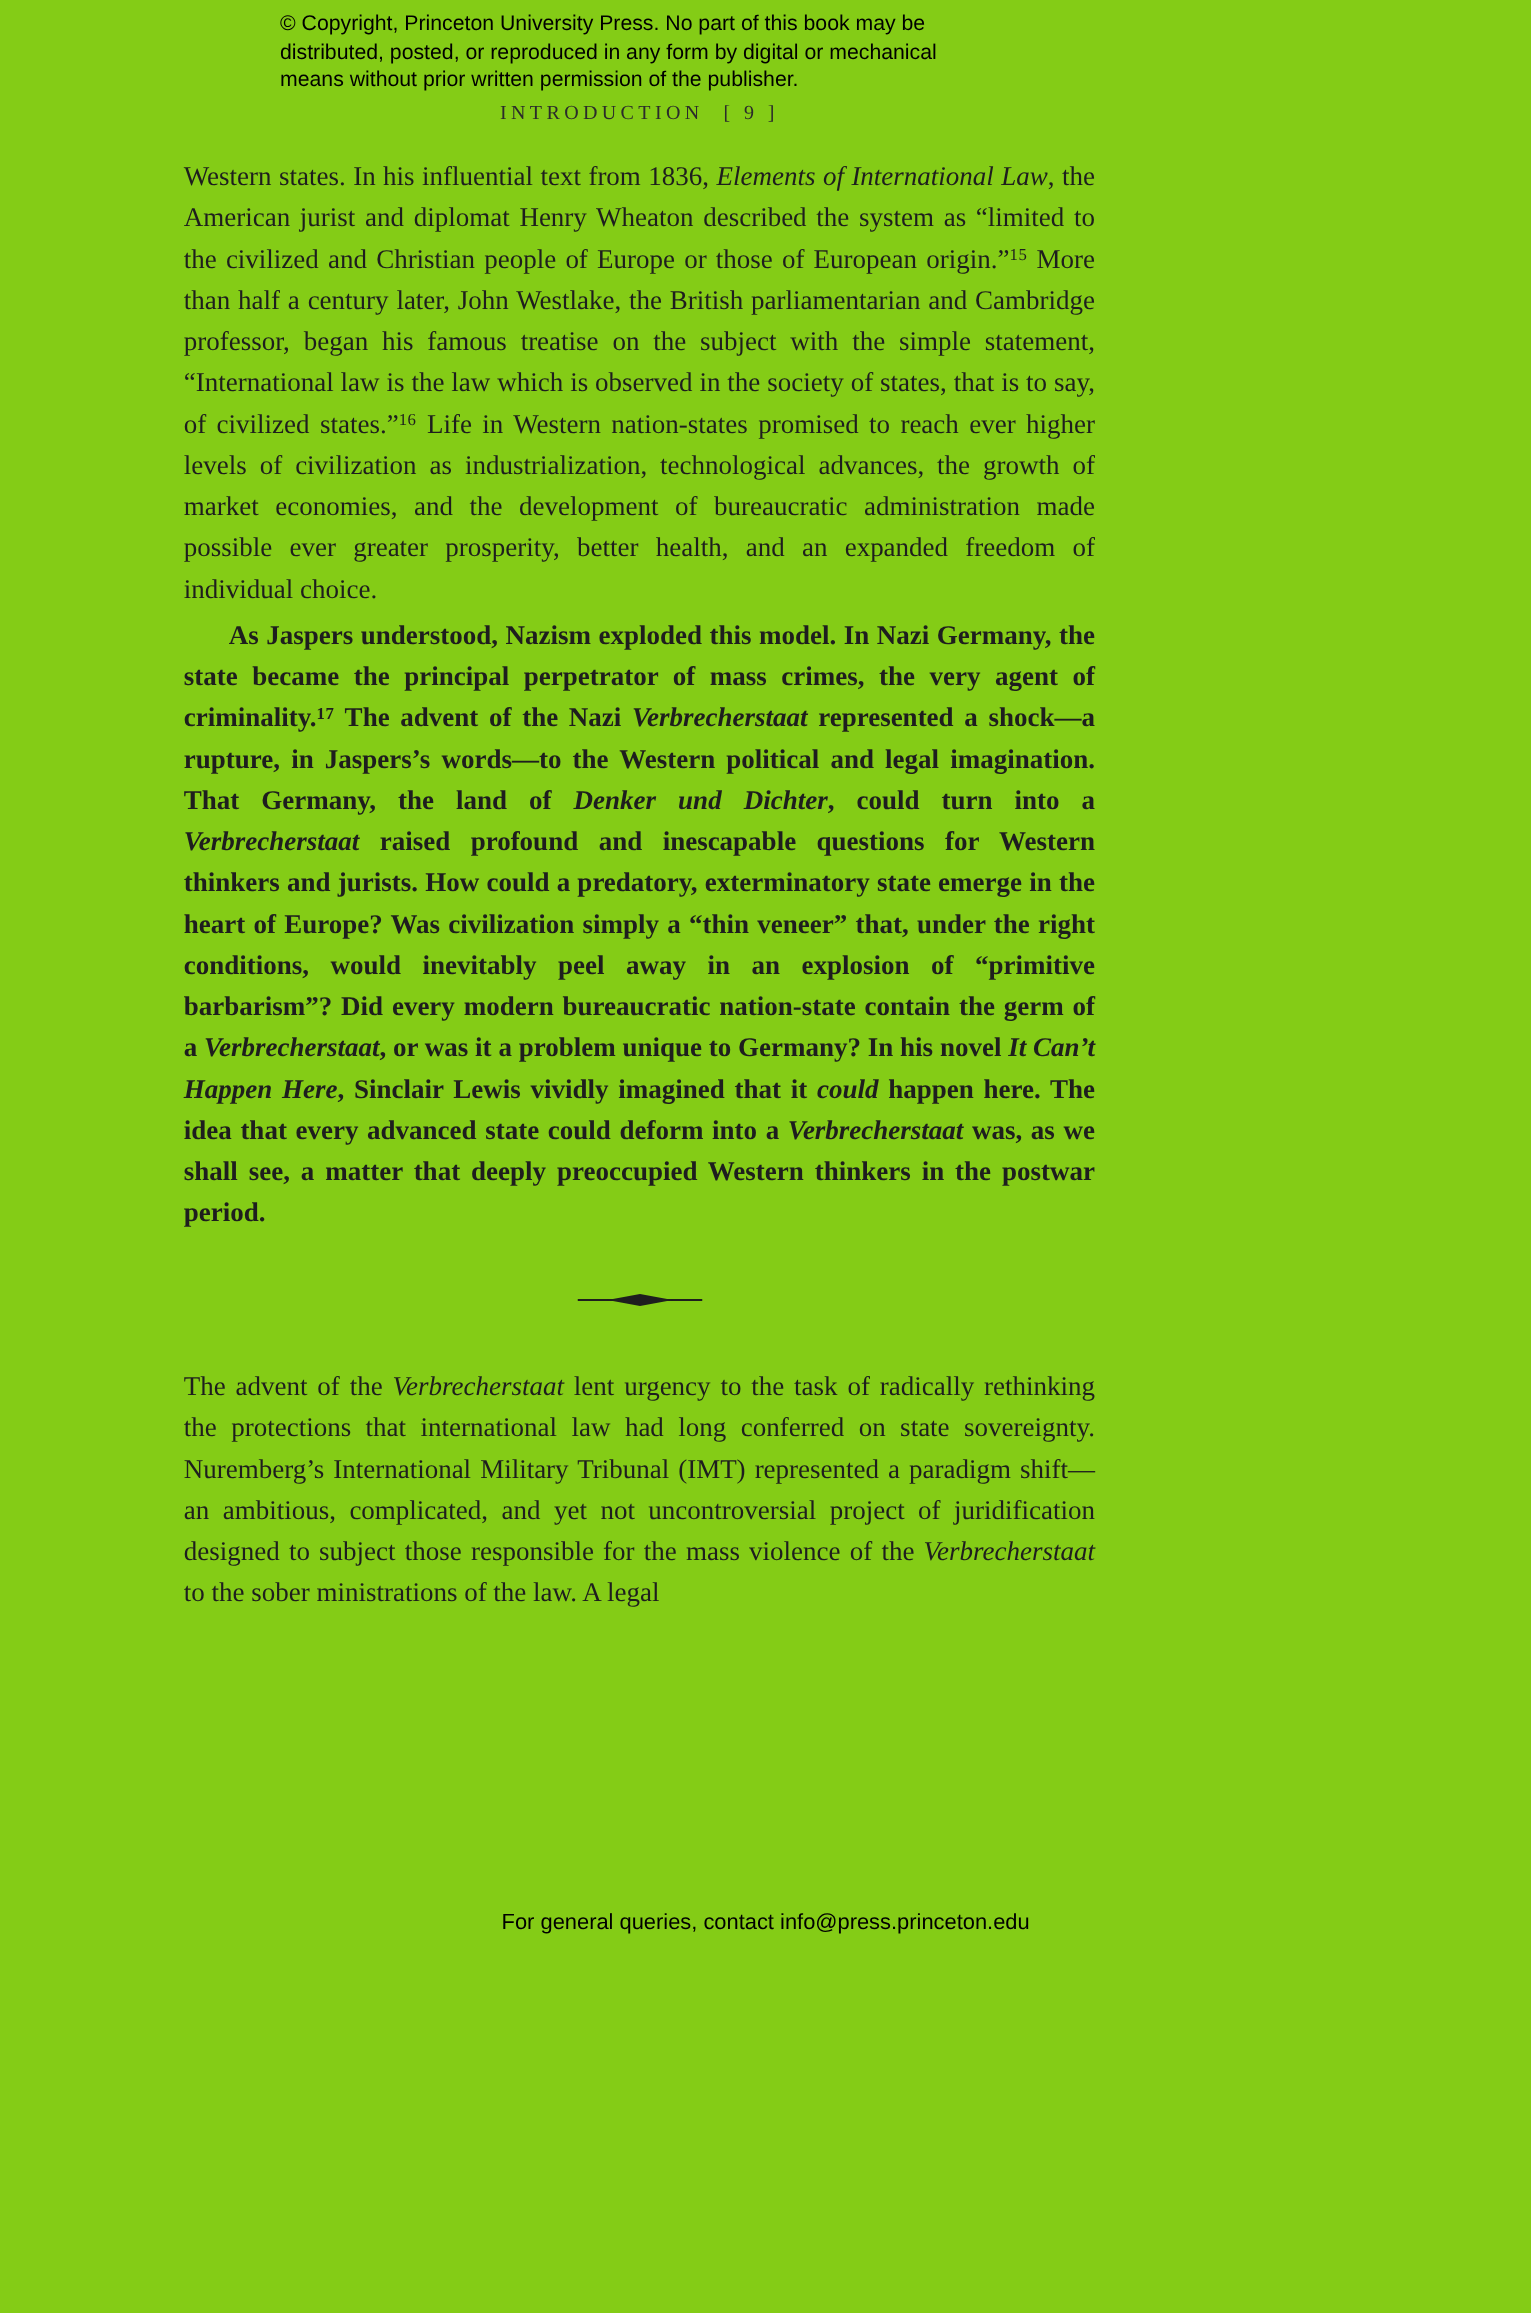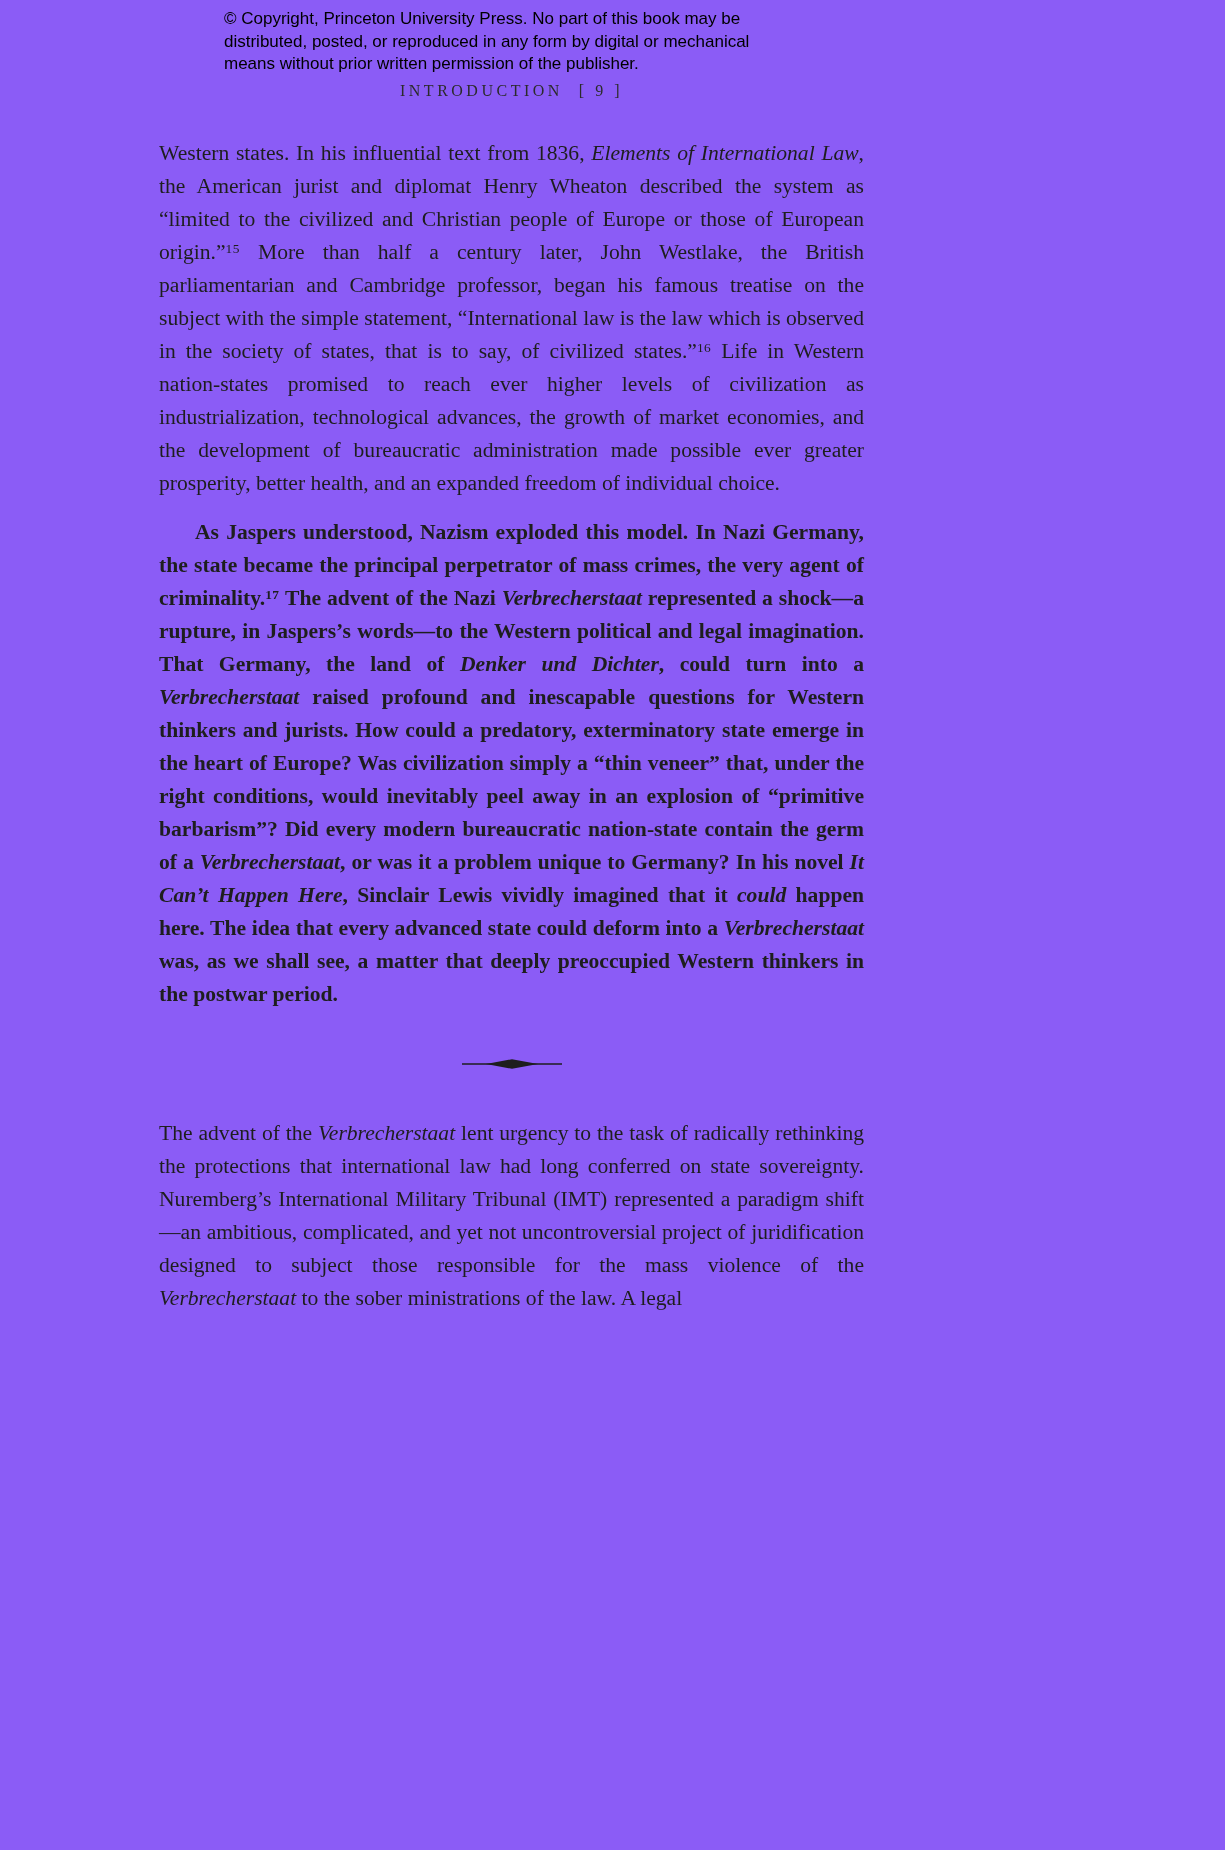--- a/index.html
+++ b/index.html
@@ -3,21 +3,21 @@
 <meta charset="utf-8">
 <style>
   * { margin: 0; padding: 0; box-sizing: border-box; }
   html, body { background: #ffffff; }
 
   .page {
     position: relative;
     width: 1225px;
     height: 1850px;
     margin: 0 auto;
-    background: #8b5cf6;
+    background: #84cc16;
     font-family: "Liberation Serif", "DejaVu Serif", serif;
     color: #1e1e1e;
     overflow: hidden;
   }
 
   .copyright {
     position: absolute;
     top: 8px;
     left: 224px;
     font-family: "Liberation Sans", "DejaVu Sans", sans-serif;
@@ -44,21 +44,21 @@
     position: absolute;
     top: 121px;
     left: 143px;
     width: 737px;
     font-size: 21.6px;
     line-height: 33px;
     text-align: justify;
     hyphens: auto;
     -webkit-hyphens: auto;
   }
-  .body-text p { margin: 16px; }
+  .body-text p { margin: 4px; }
   .body-text p.indented { text-indent: 36px; font-weight: bold; }
   .body-text em { font-style: italic; }
   .body-text sup {
     font-size: 0.62em;
     line-height: 0;
     vertical-align: baseline;
     position: relative;
     top: -0.45em;
     letter-spacing: 0.5px;
   }
@@ -104,14 +104,15 @@
       <g>
         <line x1="0" y1="7" x2="100" y2="7" stroke="#1e1e1e" stroke-width="1.6"></line>
         <polygon points="24,7 50,2.2 76,7 50,11.8" fill="#1e1e1e"></polygon>
       </g>
     </svg>
 
     <p>The advent of the <em>Verbrecherstaat</em> lent urgency to the task of radically rethinking the protections that international law had long conferred on state sovereignty. Nuremberg’s International Military Tribunal (IMT) represented a paradigm shift—an ambitious, complicated, and yet not uncontroversial project of juridification designed to subject those responsible for the mass violence of the <em>Verbrecherstaat</em> to the sober ministrations of the law. A legal</p>
 
   </div>
 
+  <div class="footer">For general queries, contact info@press.princeton.edu</div>
 
 </div>
 
 </body></html>

